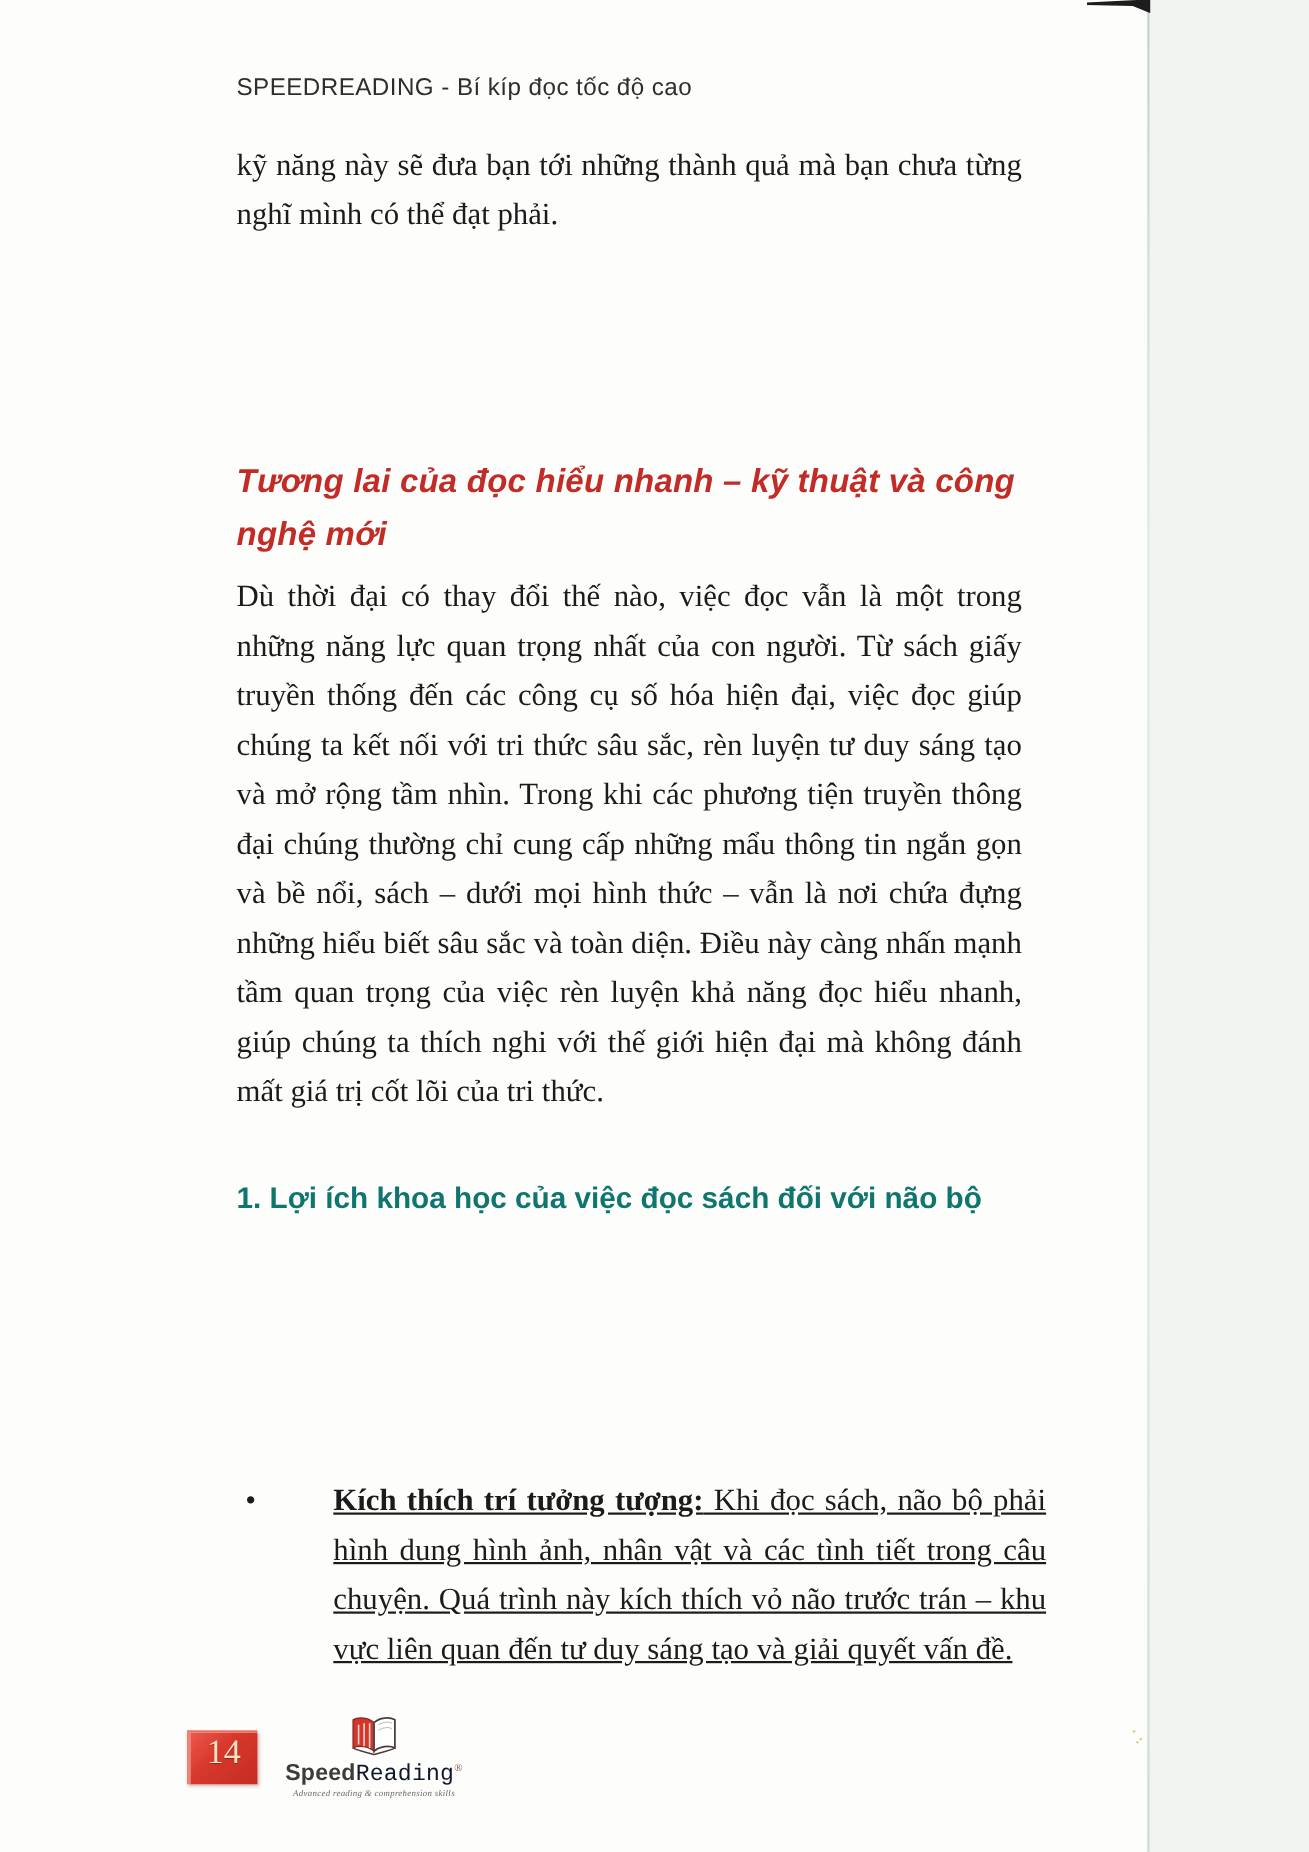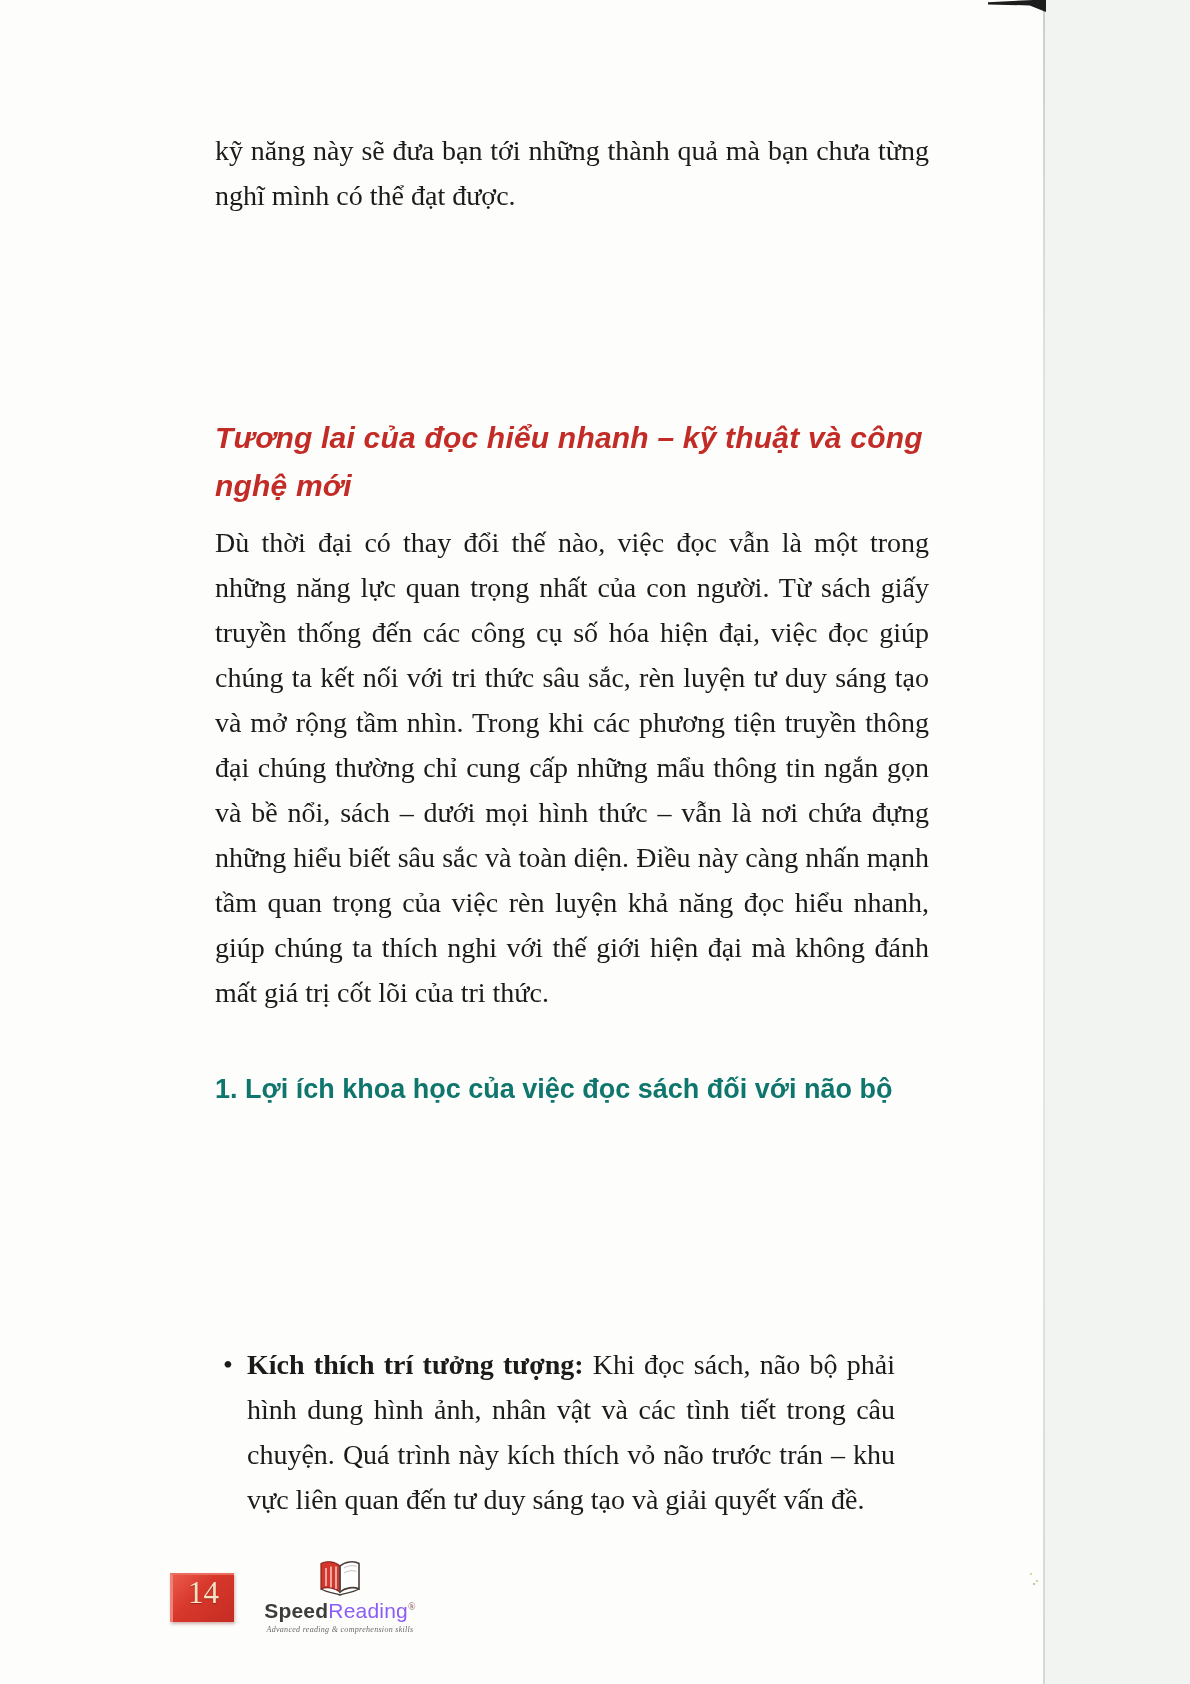--- a/index.html
+++ b/index.html
@@ -62,22 +62,23 @@
     color: #0f766e;
     white-space: nowrap;
   }
   .p4 { top: 1148px; }
   .bullet-item { top: 1342px; }
   .bullet-marker {
     position: absolute; left: 8px; top: 0;
     font-size: 28px; color: #1b1b1b;
   }
   .bullet-body {
-    display: block; margin-left: 32px; width: 648px;
+    display: block; margin-left: 88px; width: 648px;
     text-align: justify;
+    text-decoration: underline;
   }
   .bullet-lead { font-weight: 700; }
   .footer { position: absolute; left: 0; top: 1565px; width: 100%; height: 110px; }
   .page-number-badge {
     position: absolute; left: 170px; top: 8px;
     width: 64px; height: 49px;
     background: linear-gradient(135deg, #ea5a4c 0%, #d8382c 40%, #c52c22 100%);
     border-left: 3px solid #ef8276;
     border-top: 2px solid #e96e60;
     box-shadow: 1px 2px 3px rgba(120,40,30,.35);
@@ -91,22 +92,22 @@
   .brand { position: absolute; left: 245px; top: -6px; width: 190px; text-align: center; }
   .book-icon { display: block; margin: 0 auto 2px auto; }
   .brand-word {
     font-size: 21px; letter-spacing: .2px; white-space: nowrap;
   }
   .brand-speed {
     font-family: "Liberation Sans", sans-serif;
     font-weight: 700; color: #3c3c3c;
   }
   .brand-reading {
-    font-family: Liberation Sans, sans-serif;
-    color: #8b5cf6;
+    font-family: Liberation Mono, monospace;
+    color: #0f172a;
   }
   .brand-reg {
     font-size: 10px; vertical-align: super; color: #8a5a55;
   }
   .brand-tagline {
     display: block; margin-top: 1px;
     font-family: "Liberation Serif", serif;
     font-style: italic; font-size: 8px; color: #4c4c4c;
     opacity: .85; letter-spacing: .3px;
     filter: blur(.2px);
@@ -123,22 +124,23 @@
 </head>
 <body>
 
 <div class="scan">
 
   <div class="scan-margin"></div>
   <div class="page-edge"></div>
   <div class="corner-mark"></div>
   <div class="speckle"></div>
 
+  <div class="running-header">SPEEDREADING - Bí kíp đọc tốc độ cao</div>
 
-  <p class="body-block p1">kỹ năng này sẽ đưa bạn tới những thành quả mà bạn chưa từng nghĩ mình có thể đạt được.</p>
+  <p class="body-block p1">kỹ năng này sẽ đưa bạn tới những thành quả mà bạn chưa từng nghĩ mình có thể đạt phải.</p>
 
 
   <h2 class="section-heading">Tương lai của đọc hiểu nhanh – kỹ thuật và công nghệ mới</h2>
 
   <p class="body-block p3">Dù thời đại có thay đổi thế nào, việc đọc vẫn là một trong những năng lực quan trọng nhất của con người. Từ sách giấy truyền thống đến các công cụ số hóa hiện đại, việc đọc giúp chúng ta kết nối với tri thức sâu sắc, rèn luyện tư duy sáng tạo và mở rộng tầm nhìn. Trong khi các phương tiện truyền thông đại chúng thường chỉ cung cấp những mẩu thông tin ngắn gọn và bề nổi, sách – dưới mọi hình thức – vẫn là nơi chứa đựng những hiểu biết sâu sắc và toàn diện. Điều này càng nhấn mạnh tầm quan trọng của việc rèn luyện khả năng đọc hiểu nhanh, giúp chúng ta thích nghi với thế giới hiện đại mà không đánh mất giá trị cốt lõi của tri thức.</p>
 
   <h3 class="subsection-heading">1. Lợi ích khoa học của việc đọc sách đối với não bộ</h3>
 
 
   <div class="body-block bullet-item">

